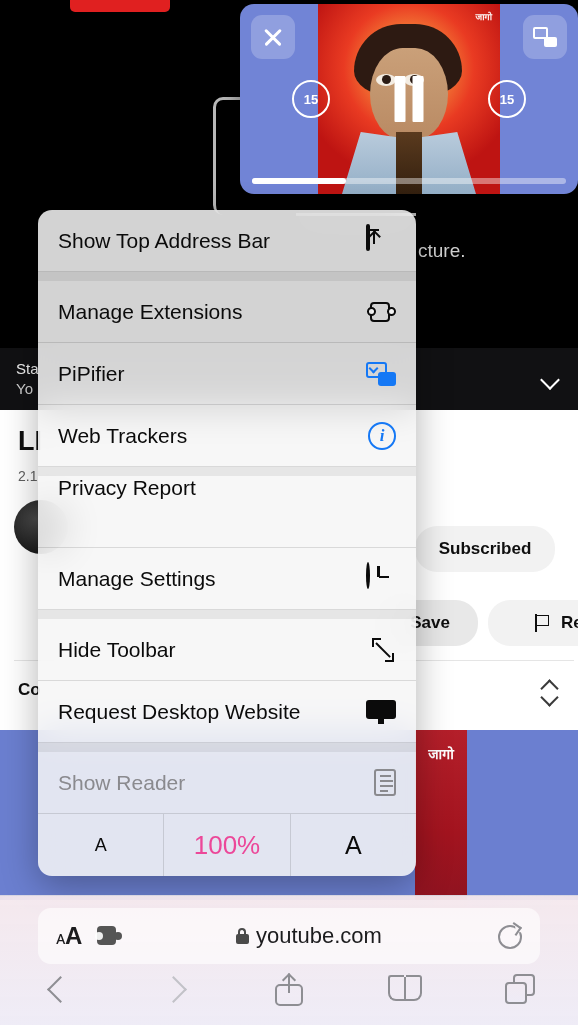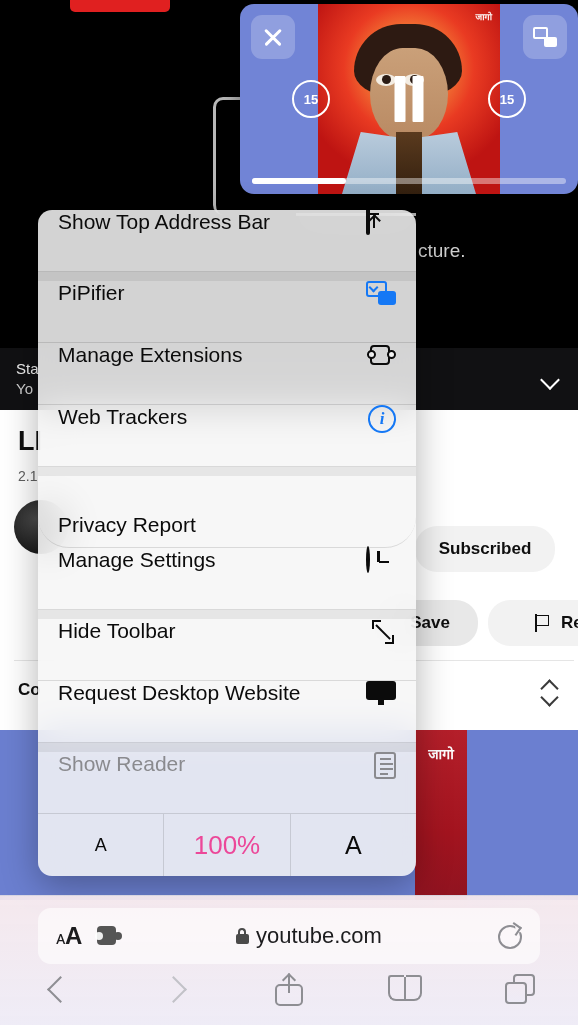--- a/index.html
+++ b/index.html
@@ -154,26 +154,26 @@
   
   .menu{
     position:absolute; left:38px; top:210px; width:378px;
     border-radius:14px; overflow:hidden;
     background:rgba(246,246,246,.86);
     backdrop-filter:blur(18px);
     box-shadow:0 10px 36px rgba(0,0,0,.30);
     z-index:30;
   }
   .mrow{
-    position:relative; display:flex; align-items:flex-start; justify-content:space-between;
+    position:relative; display:flex; align-items:center; justify-content:space-between;
     padding:0 20px; height:62px;
     color:#0b0b0b; font-size:21px;
     border-bottom:.5px solid rgba(0,0,0,.12);
   }
-  .mrow.tall{ height:72px; align-items:center; padding-top:27px;border-radius:31px; }
+  .mrow.tall{ height:72px; align-items:flex-start; padding-top:0; }
   .mrow .lbl{ white-space:nowrap; }
   .mrow .sub{ font-size:17px; color:#8a8a8e; margin-top:2px; white-space:nowrap; }
   .mrow .txtcol{ display:flex; flex-direction:column; }
   .mrow.dim .lbl{ color:#8a8a8e; }
   .mgap{ height:9px; background:rgba(0,0,0,.07); }
   .ic{ width:30px; height:30px; position:relative; flex:0 0 auto; }
 
   
   .ic-addressbar{ width:20px;height:28px;border:2.2px solid #0b0b0b;border-radius:4px; }
   .ic-addressbar::before{ content:""; position:absolute; left:3px; top:3px; width:10px; height:2.2px; background:#0b0b0b;}
@@ -367,34 +367,34 @@
     <div class="mrow">
       <span class="lbl">Show Top Address Bar</span>
       <span class="ic">
         <span class="ic-addressbar"><span class="arrow-up"></span></span>
       </span>
     </div>
 
     <div class="mgap"></div>
 
     <div class="mrow">
+      <span class="lbl">Manage Extensions</span>
+      <span class="ic ic-puzzle">
+        <span class="b"></span>
+          <span class="k1"></span>
+          <span class="k2"></span>
+      </span>
+    </div>
+
+    <div class="mrow">
       <span class="lbl">PiPifier</span>
       <span class="ic ic-pip">
         <span class="b1"></span>
           <span class="ar"></span>
           <span class="b2"></span>
-      </span>
-    </div>
-
-    <div class="mrow">
-      <span class="lbl">Manage Extensions</span>
-      <span class="ic ic-puzzle">
-        <span class="b"></span>
-          <span class="k1"></span>
-          <span class="k2"></span>
       </span>
     </div>
 
     <div class="mrow">
       <span class="lbl">Web Trackers</span>
       <span class="ic-info">i</span>
     </div>
 
     <div class="mgap"></div>
 

